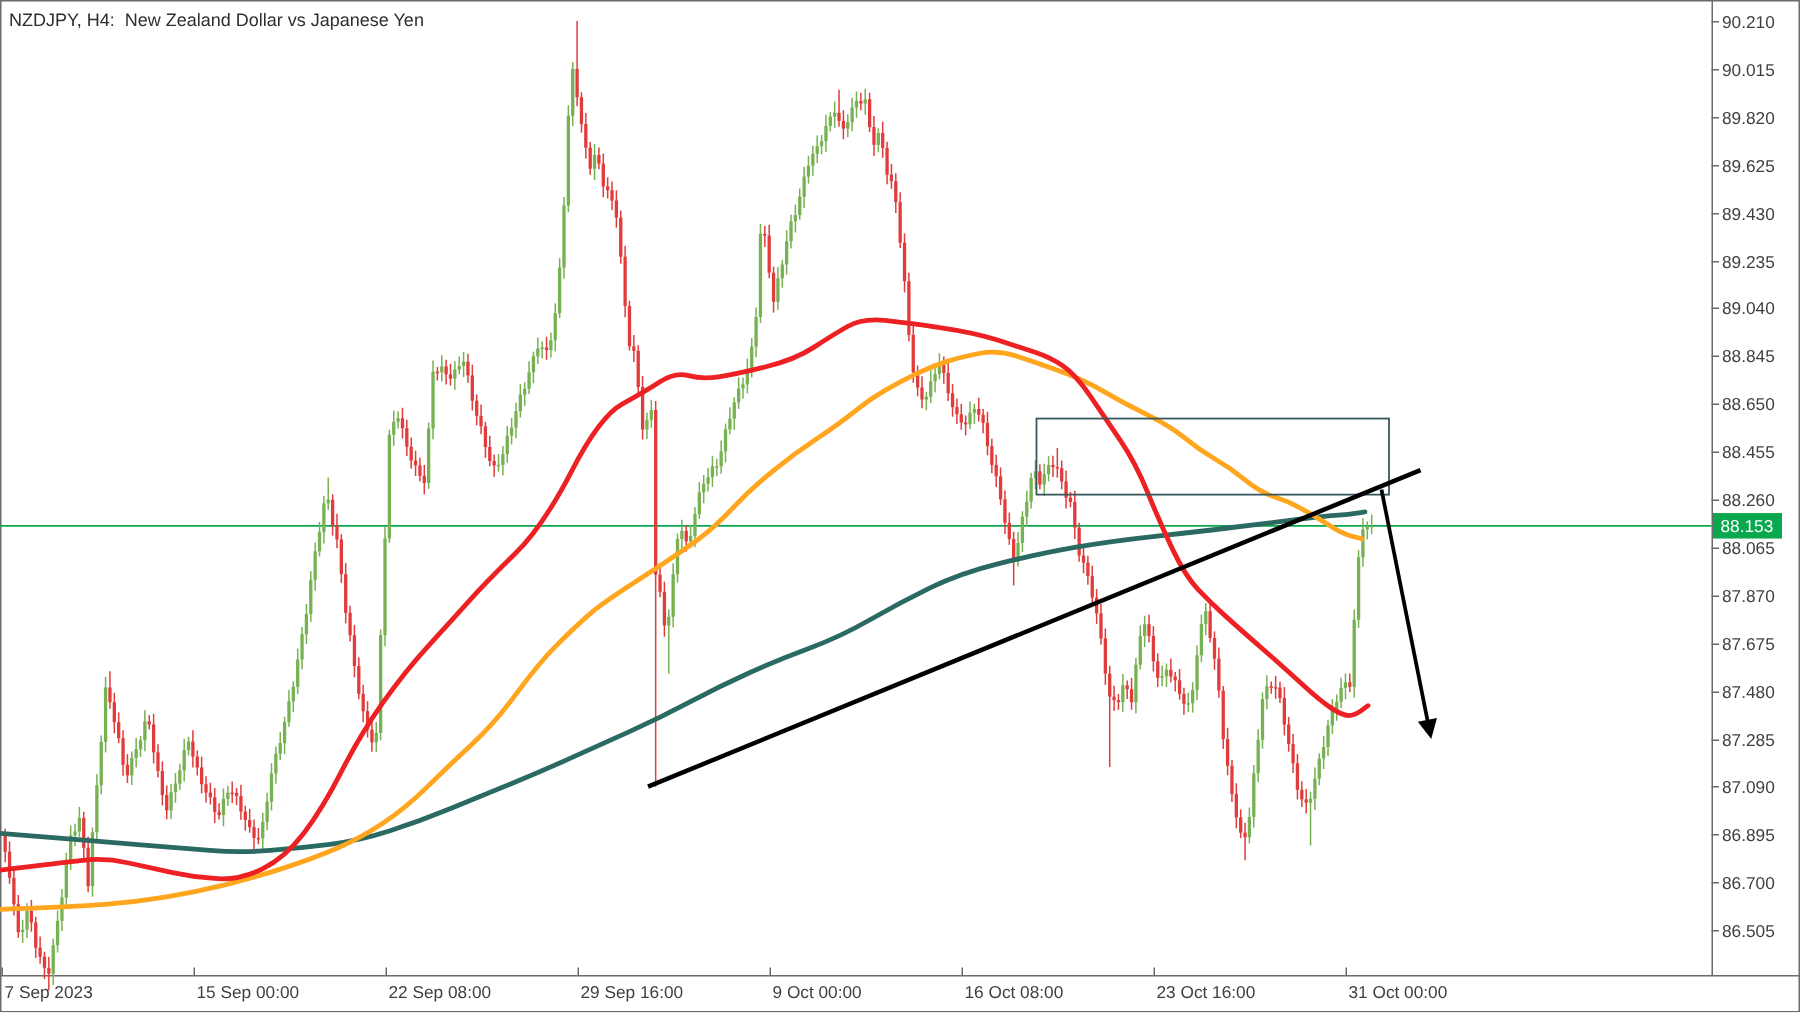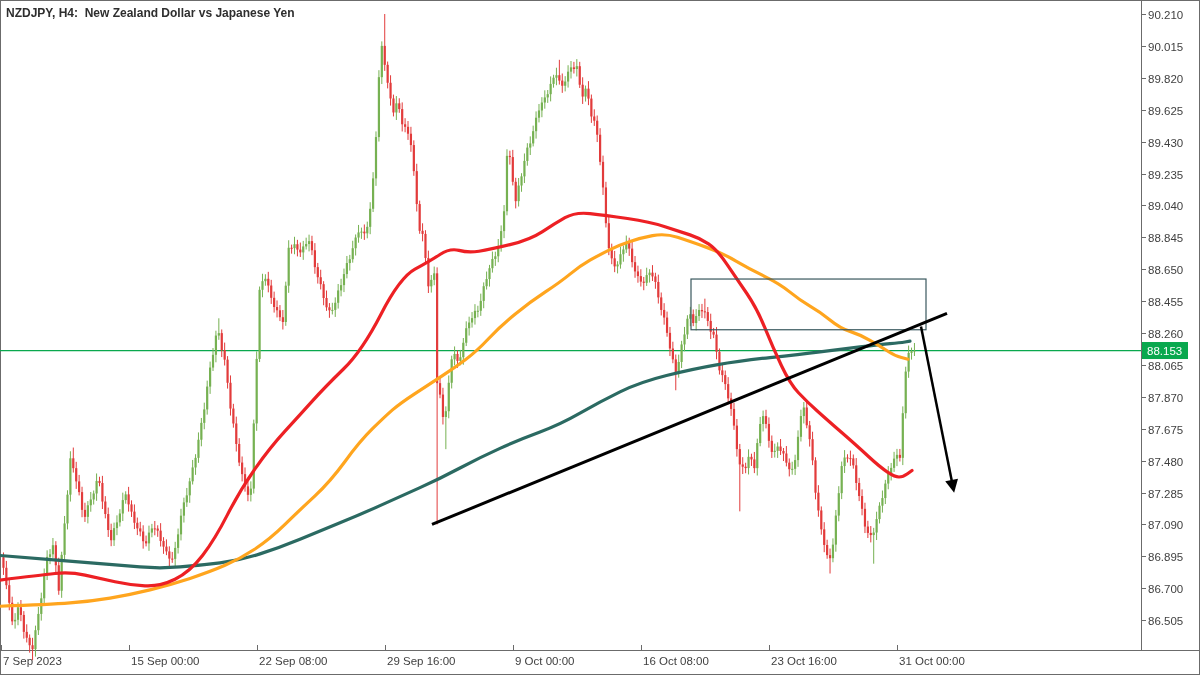--- a/index.html
+++ b/index.html
@@ -1,19 +1,19 @@
 <!DOCTYPE html>
 <html><head>
 <meta charset="utf-8">
 <style>
   html,body{margin:0;padding:0;background:#ffffff;}
   .window{position:relative;width:1200px;height:675px;background:#fff;
           font-family:"Liberation Sans",sans-serif;overflow:hidden;}
   .chart-title{position:absolute;left:6px;top:6px;font-size:12px;color:#2e2e2e;
-               letter-spacing:0px;white-space:pre;font-weight:bold;}
+               letter-spacing:0px;white-space:pre;}
   svg text{font-family:"Liberation Sans",sans-serif;}
 </style>
 </head>
 <body>
 
 <div class="window">
   <svg id="chart" width="1200" height="675" viewBox="0 0 1200 675">
     <g id="g-frame">
         <rect x="0.5" y="0.5" width="1199" height="674" fill="#fff" stroke="#6B6B6B" stroke-width="1"></rect>
         <line x1="1141.5" y1="0.5" x2="1141.5" y2="650.5" stroke="#6B6B6B" stroke-width="1"></line>

